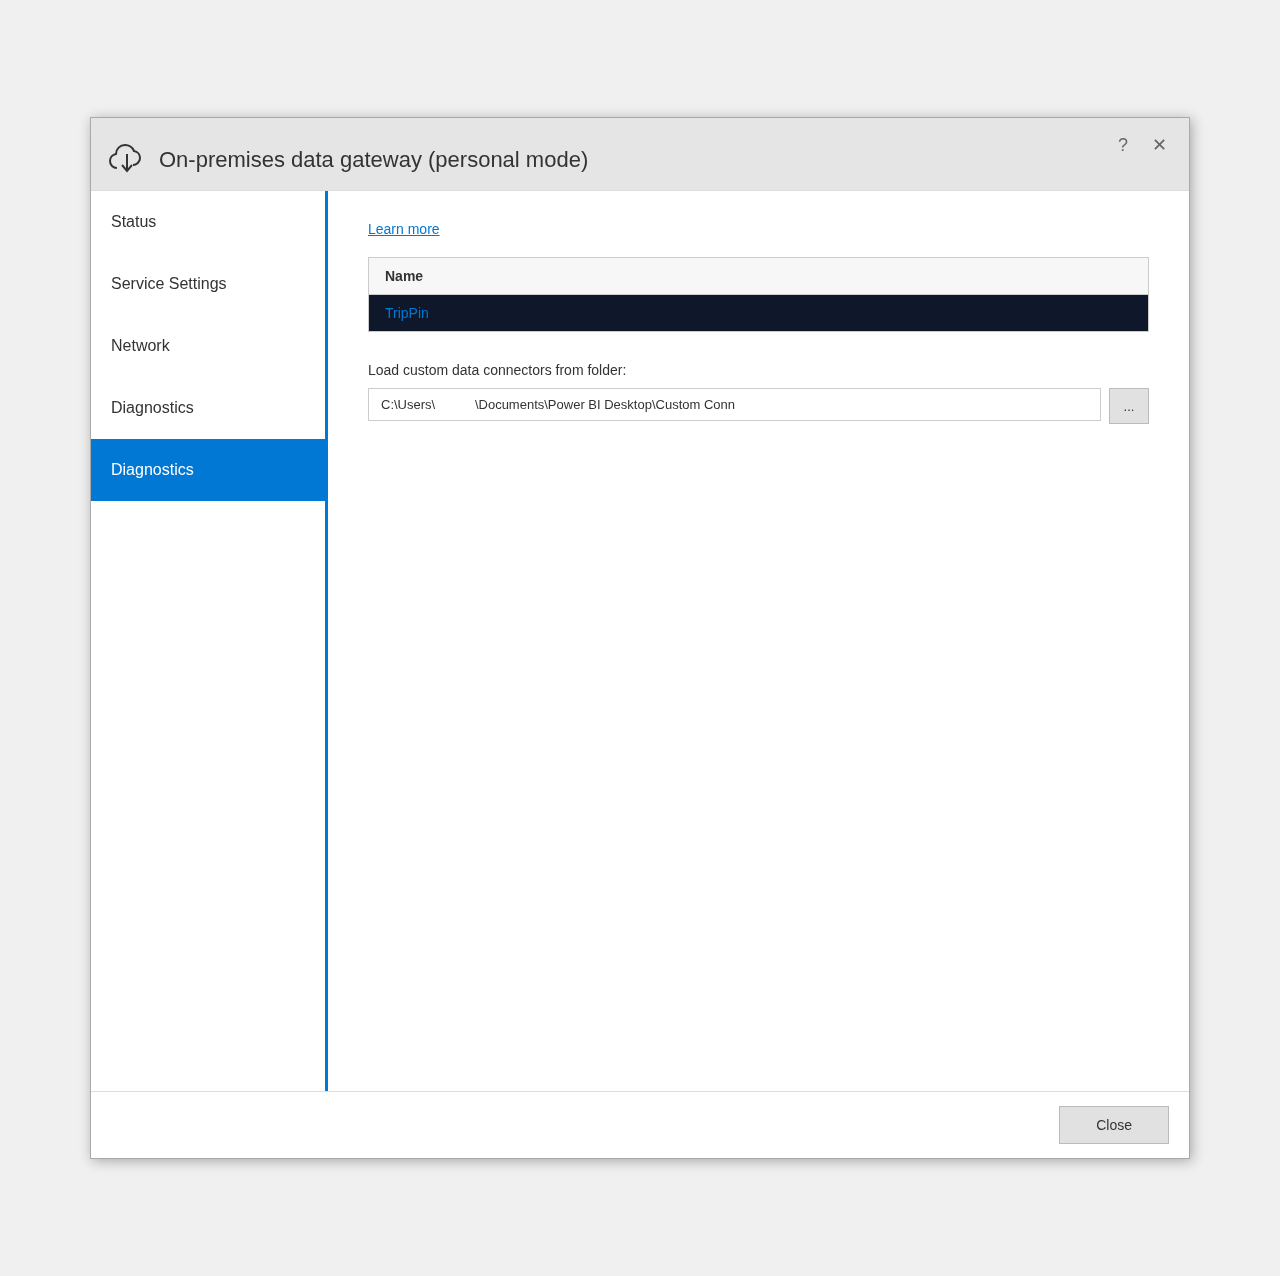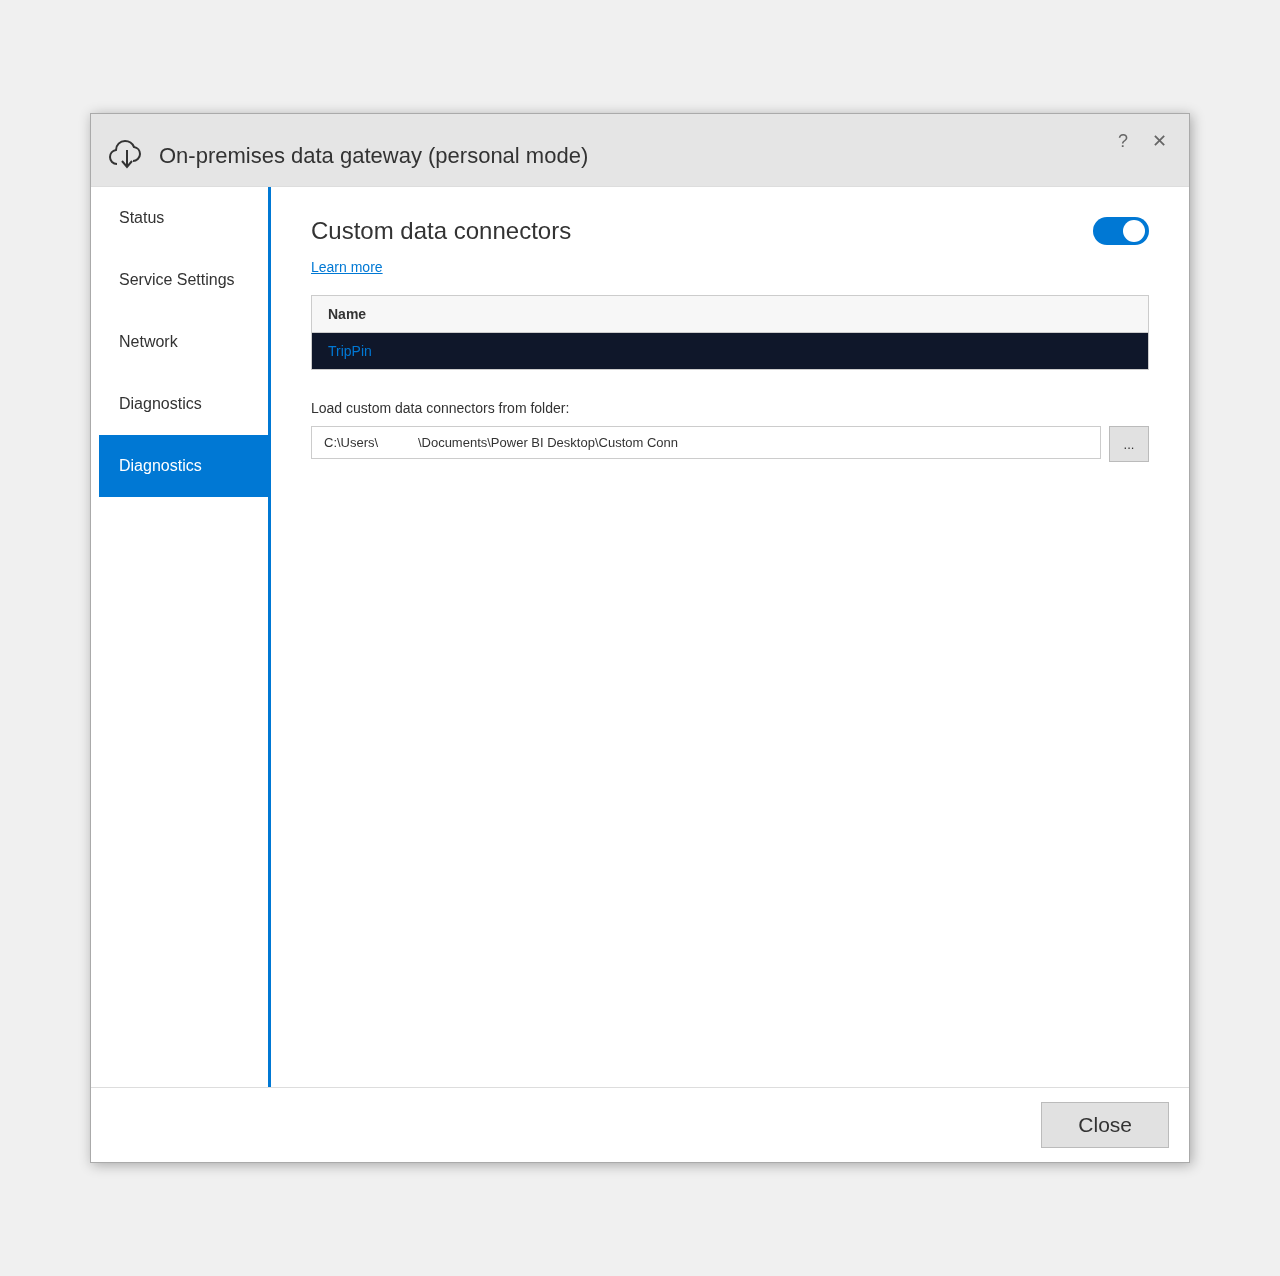--- a/index.html
+++ b/index.html
@@ -67,25 +67,24 @@
       padding: 2px 6px;
     }
 
     .content-area {
       display: flex;
       flex: 1;
       min-height: 900px;
     }
 
     .sidebar {
-      width: 180px;
+      width: 237px;
       background: #ffffff;
       border-right: 3px solid #0078d4;
       flex-shrink: 0;
-      padding-left: 8px;
     }
 
     .sidebar-item {
       padding: 22px 20px;
       font-size: 16px;
       color: #333;
       cursor: pointer;
       border-bottom: none;
     }
 
@@ -220,21 +219,21 @@
       justify-content: flex-end;
       padding: 14px 20px;
       border-top: 1px solid #ddd;
       background: #ffffff;
     }
 
     .close-btn {
       padding: 10px 36px;
       background: #e1e1e1;
       border: 1px solid #bbb;
-      font-size: 21px;
+      font-size: 14px;
       cursor: pointer;
       color: #333;
     }
   </style>
 </head>
 <body>
 
 <div class="window">
 
   <div class="title-bar">
@@ -265,27 +264,20 @@
       </div>
       <div class="sidebar-item">
         <span>Diagnostics</span>
       </div>
       <div class="sidebar-item active">
         <span>Diagnostics</span>
       </div>
     </div>
 
     <div class="main-content">
-      <div class="section-header">
-        <h2 class="section-title">Custom data connectors</h2>
-        <label class="toggle-switch">
-          <input type="checkbox" checked="" style="">
-          <span class="toggle-slider"></span>
-        </label>
-      </div>
 
       <a class="learn-more">Learn more</a>
 
       <div class="connectors-table">
         <div class="table-header">Name</div>
         <div class="table-row">
           <span>TripPin</span>
         </div>
       </div>
 

